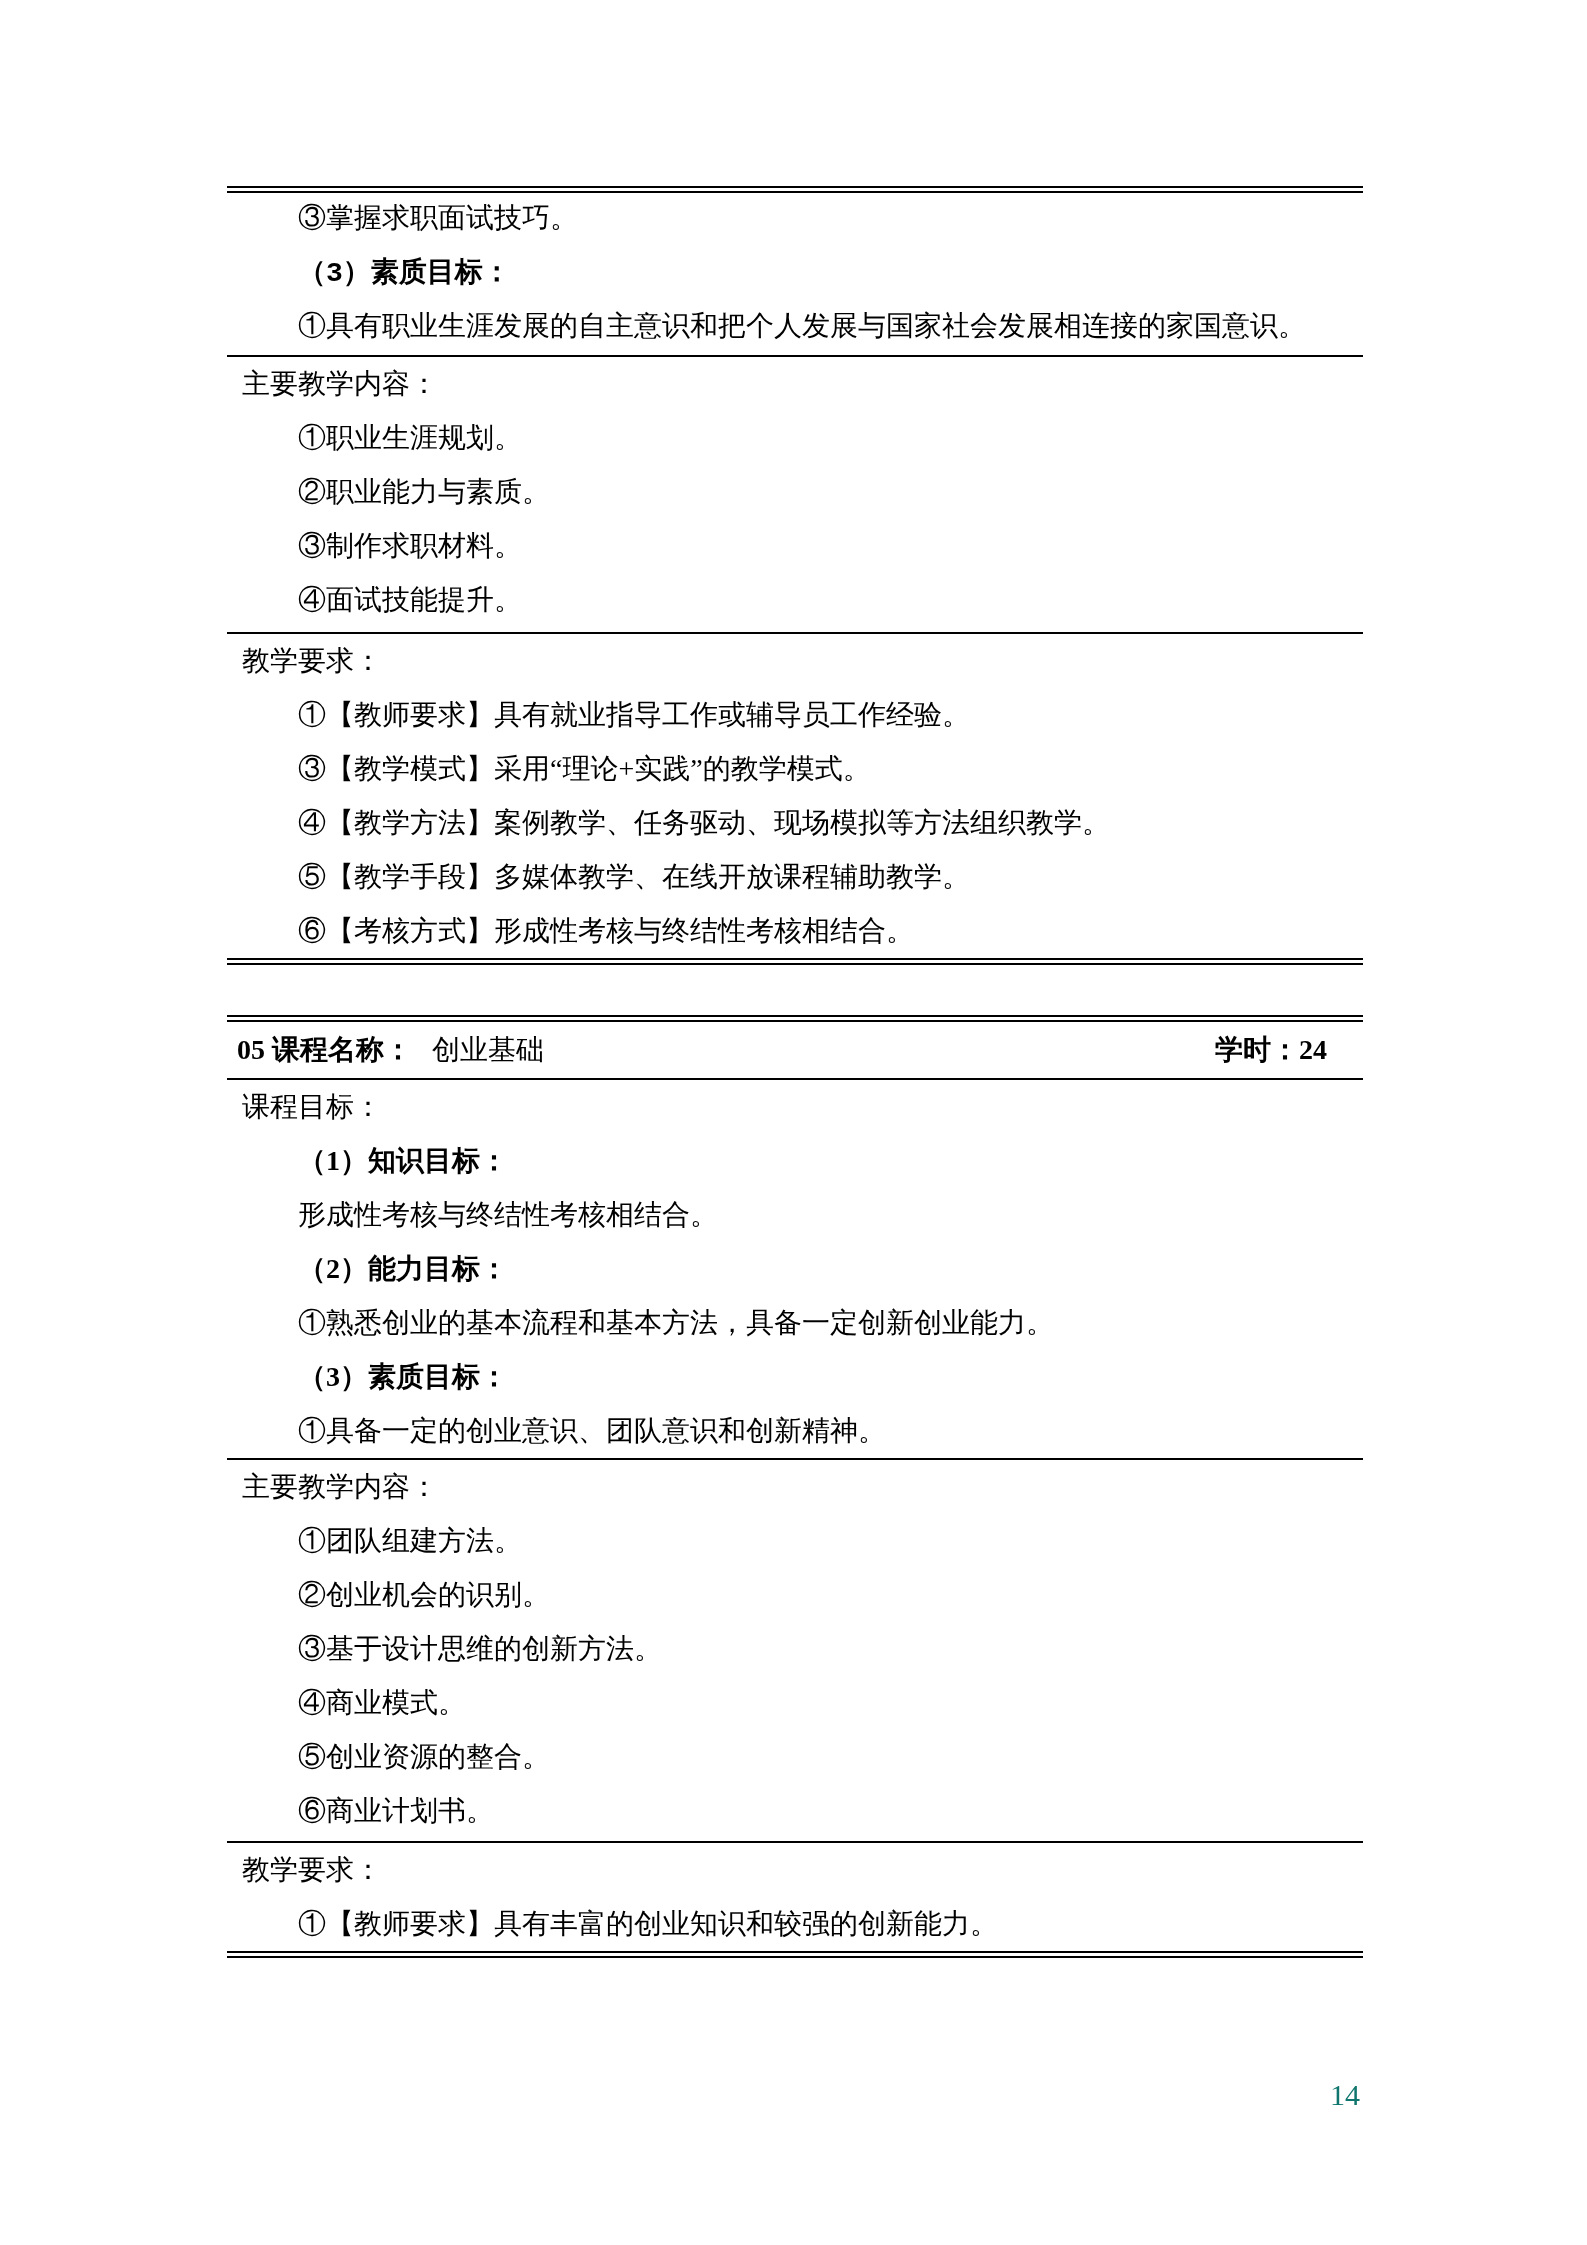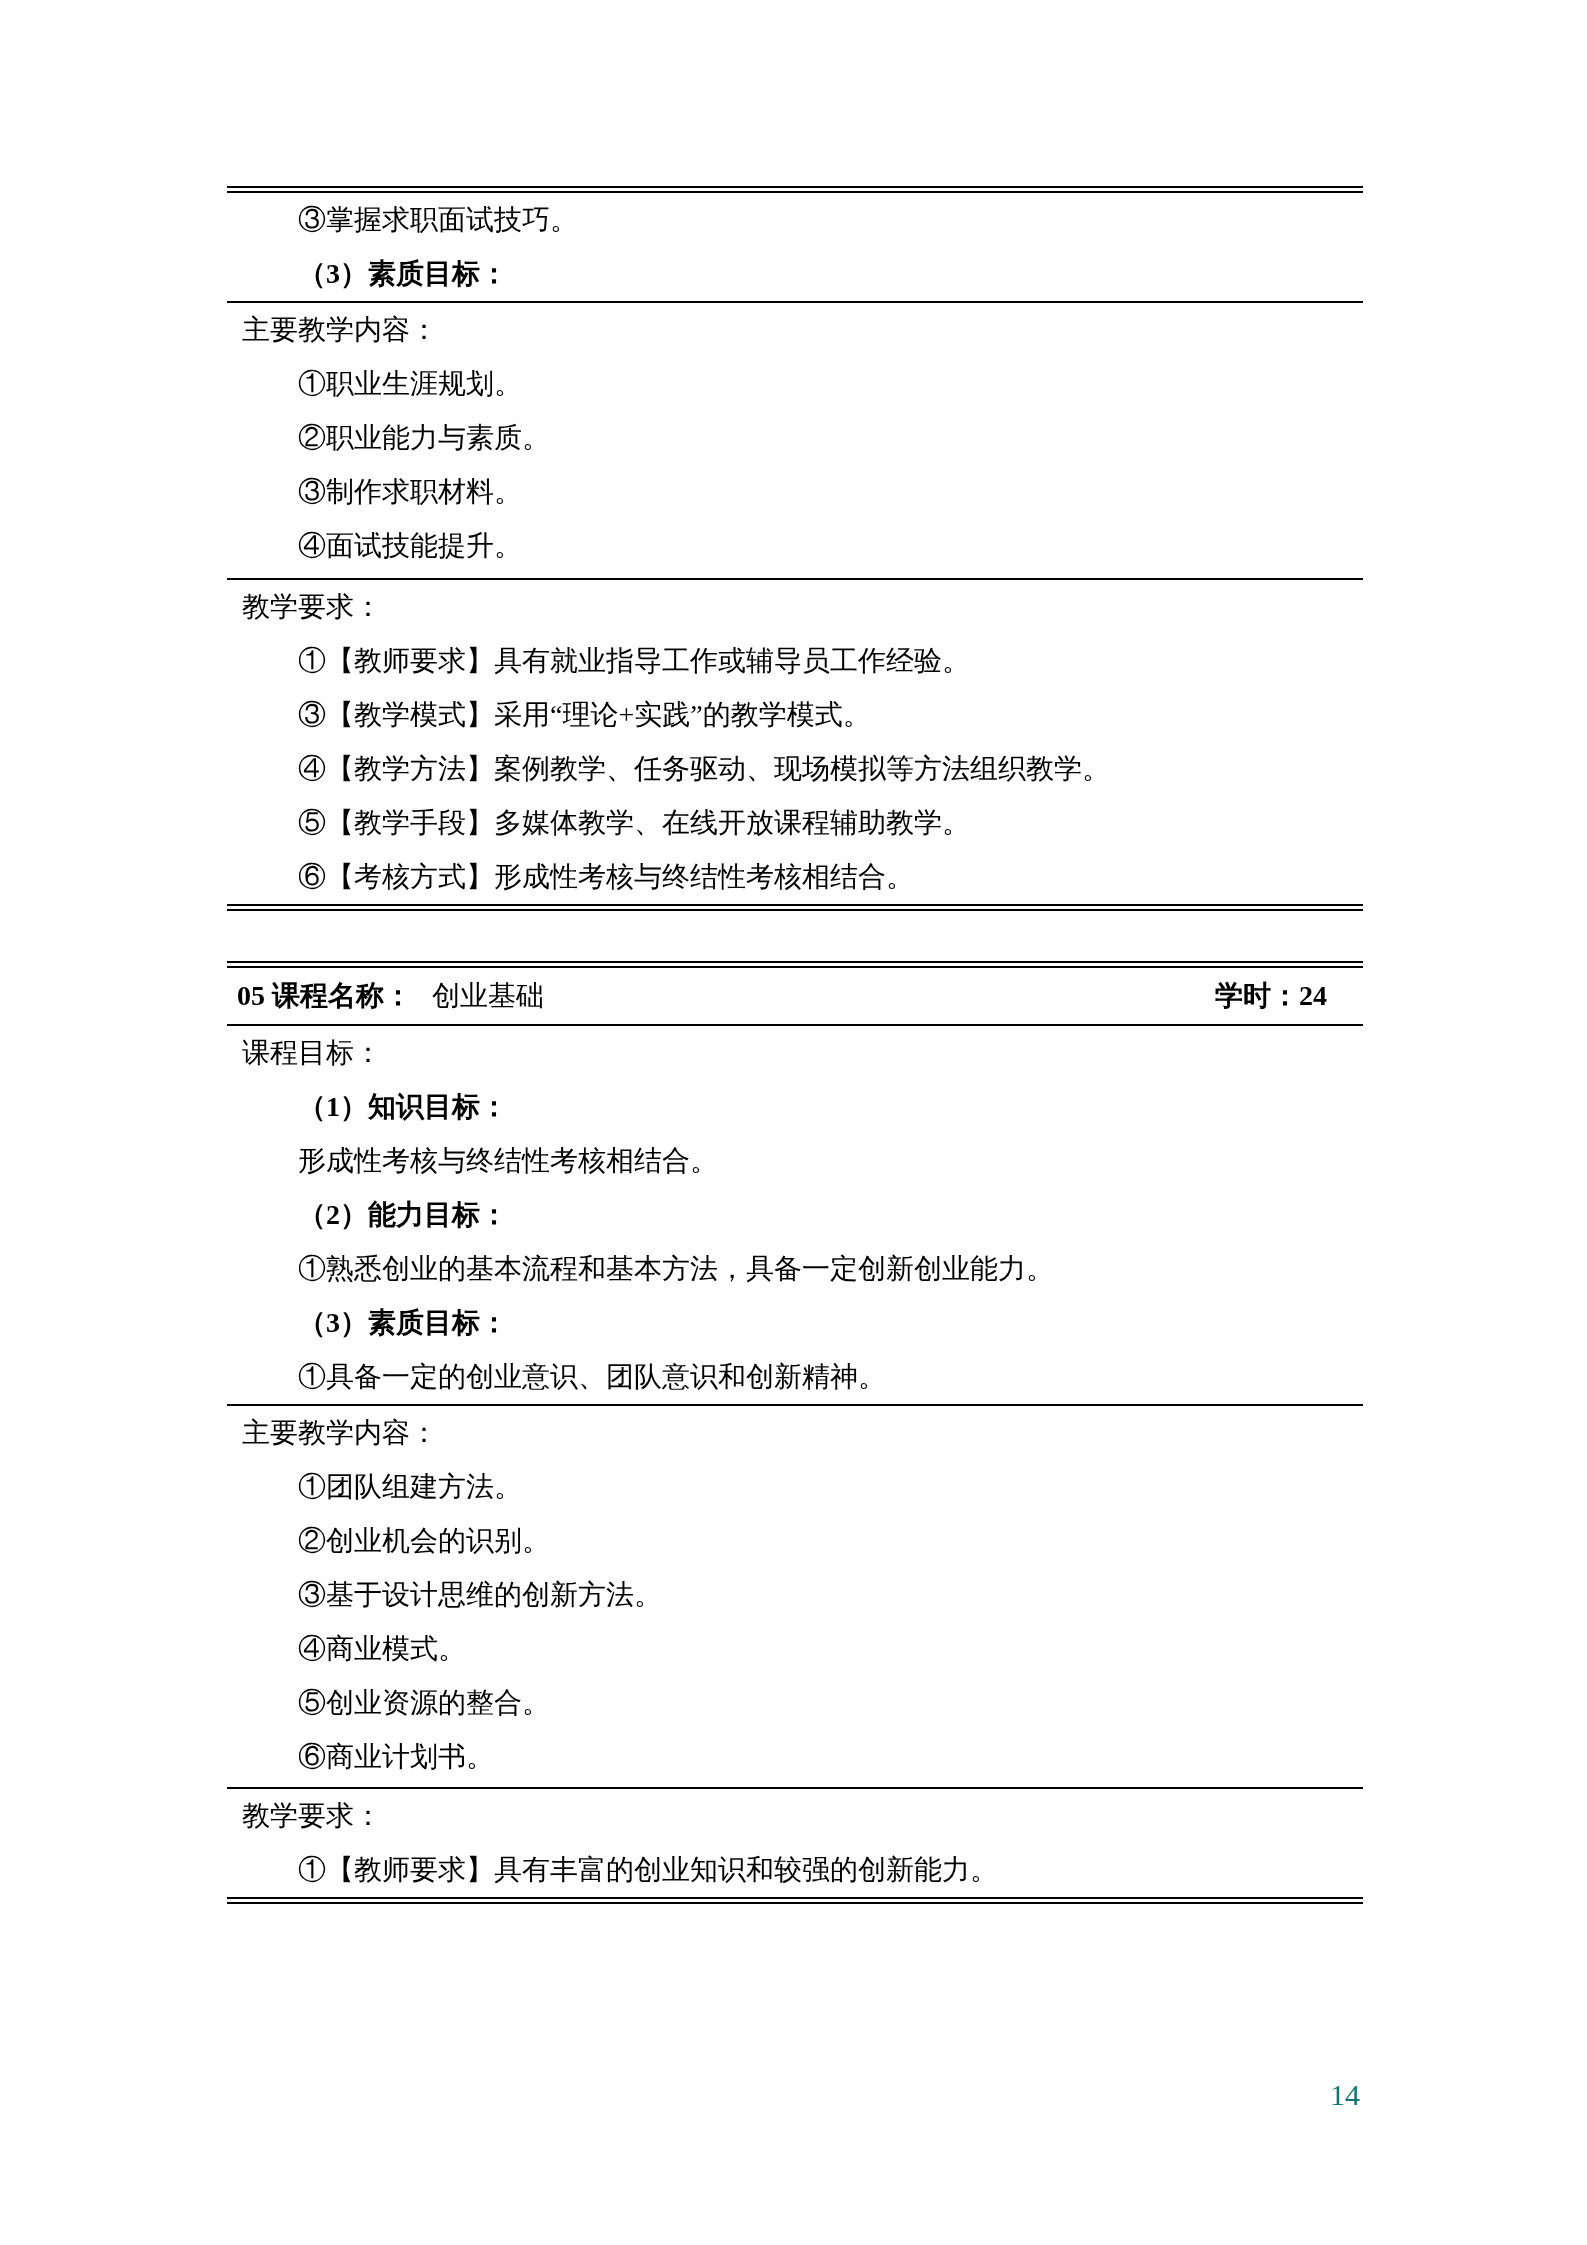--- a/index.html
+++ b/index.html
@@ -23,21 +23,21 @@
   }
   .doc p {
     font-size: 28px;
     line-height: 54px;
     white-space: nowrap;
   }
   .sec {
     border-bottom: 2px solid #000000;
     padding: 0 15px;
   }
-  .sec-a { border-top: 7px double #000000; }
+  .sec-a { border-top: 7px double #000000; font-family: Liberation Mono, monospace; }
   .sec-b { padding-bottom: 5px; }
   .sec-c { border-bottom: 7px double #000000; }
   .tbl-gap { height: 50px; }
   .sec-hd {
     border-top: 7px double #000000;
     border-bottom: 2px solid #000000;
     display: flex;
     justify-content: space-between;
     align-items: center;
     padding: 1px 15px 1px 10px;
@@ -62,20 +62,21 @@
 </head>
 <body>
 
 <div class="page">
 
   <div class="doc">
 
     <div class="sec sec-a">
       <p class="item">③掌握求职面试技巧。</p>
       <p class="subhead">（3）素质目标：</p>
+      <p class="item">①具有职业生涯发展的自主意识和把个人发展与国家社会发展相连接的家国意识。</p>
     </div>
 
     <div class="sec sec-b">
       <p class="rowhead">主要教学内容：</p>
       <p class="item">①职业生涯规划。</p>
       <p class="item">②职业能力与素质。</p>
       <p class="item">③制作求职材料。</p>
       <p class="item">④面试技能提升。</p>
     </div>
 

